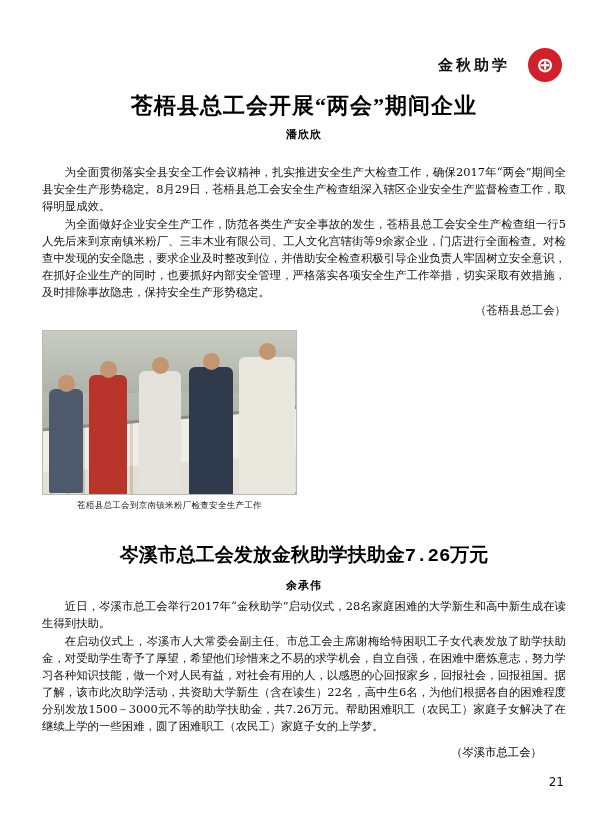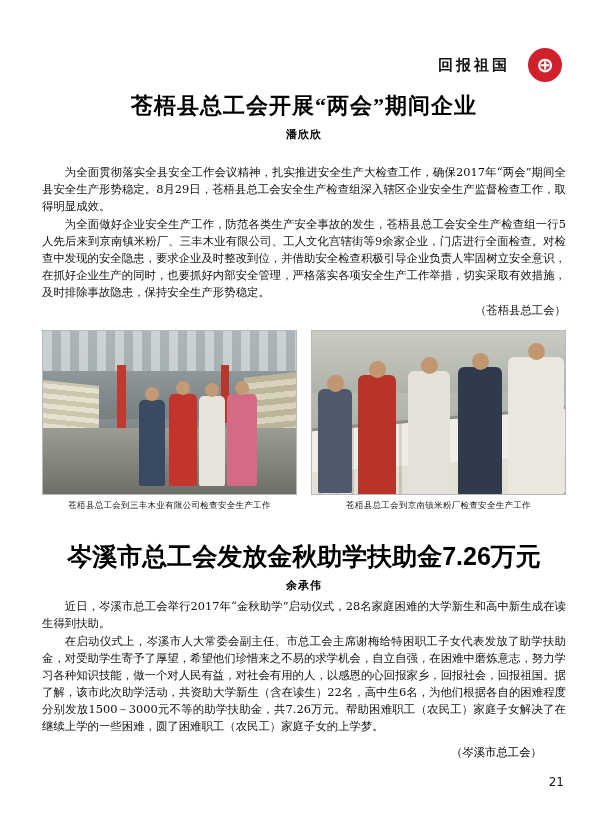--- a/index.html
+++ b/index.html
@@ -190,23 +190,23 @@
   .p2 .q2 { left: 46px; top: 44px; width: 38px; height: 120px; background: #b8342b; }
   .p2 .q3 { left: 96px; top: 40px; width: 42px; height: 124px; background: #e4e2da; }
   .p2 .q4 { left: 146px;top: 36px; width: 44px; height: 128px; background: #2f3a4d; }
   .p2 .q5 { left: 196px;top: 26px; width: 56px; height: 140px; background: #e9e7de; }
   .p2 .head { position: absolute; top: -14px; left: 50%; margin-left: -8px; width: 17px; height: 17px; border-radius: 50%; background: #c29670; }
 
   
   .article2 { margin-top: 30px; }
   .title2 {
     text-align: center;
-    font-family: Liberation Sans, sans-serif;
-    font-weight: bold;
-    font-size: 25px;
+    font-family: Liberation Mono, monospace;
+    font-weight: bold;
+    font-size: 19px;
     line-height: 28px;
     color: #000;
   }
   .byline2 {
     text-align: center;
     font-family: Liberation Serif, serif;
     font-weight: bold;
     font-size: 11px;
     margin-top: 8px;
     margin-bottom: 5px;
@@ -229,61 +229,37 @@
     color: #111;
   }
 </style>
 </head>
 <body>
 
 <div class="page">
   <div class="content">
 
     <div class="header">
-      <div class="header-label">回报祖国</div>
+      <div class="header-label">金秋助学</div>
       <div class="header-logo">
         <span class="glyph">⊕</span>
       </div>
     </div>
 
     <div class="article">
       <div class="title">
         <span>苍梧县总工会开展“两会”期间企业</span>
       </div>
       <div class="byline">潘欣欣</div>
 
       <p class="para">为全面贯彻落实全县安全工作会议精神，扎实推进安全生产大检查工作，确保2017年“两会”期间全县安全生产形势稳定。8月29日，苍梧县总工会安全生产检查组深入辖区企业安全生产监督检查工作，取得明显成效。</p>
       <p class="para">为全面做好企业安全生产工作，防范各类生产安全事故的发生，苍梧县总工会安全生产检查组一行5人先后来到京南镇米粉厂、三丰木业有限公司、工人文化宫辖街等9余家企业，门店进行全面检查。对检查中发现的安全隐患，要求企业及时整改到位，并借助安全检查积极引导企业负责人牢固树立安全意识，在抓好企业生产的同时，也要抓好内部安全管理，严格落实各项安全生产工作举措，切实采取有效措施，及时排除事故隐患，保持安全生产形势稳定。</p>
       <p class="signoff">（苍梧县总工会）</p>
 
       <div class="photos">
-        <div class="photo-block">
-          <div class="photo p1">
-            <div class="ceiling"></div>
-            <div class="backwall"></div>
-            <div class="stackL"></div>
-            <div class="stackR"></div>
-            <div class="beamred"></div>
-            <div class="beamred2"></div>
-            <div class="floor"></div>
-            <div class="person pA">
-                <span class="head"></span>
-              </div>
-            <div class="person pB">
-                <span class="head"></span>
-              </div>
-            <div class="person pC">
-                <span class="head"></span>
-              </div>
-            <div class="person pD">
-                <span class="head"></span>
-              </div>
-          </div>
-          <div class="caption">苍梧县总工会到三丰木业有限公司检查安全生产工作</div>
-        </div>
 
         <div class="photo-block">
           <div class="photo p2">
             <div class="wall"></div>
             <div class="tray"></div>
             <div class="tray2"></div>
             <div class="person q1">
                 <span class="head"></span>
               </div>
             <div class="person q2">

